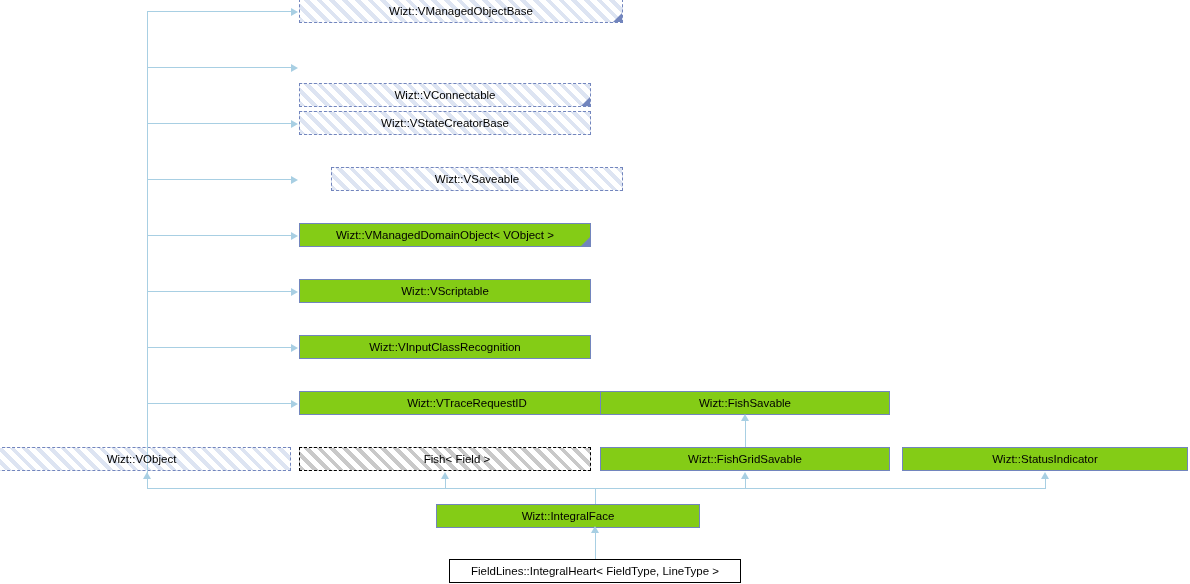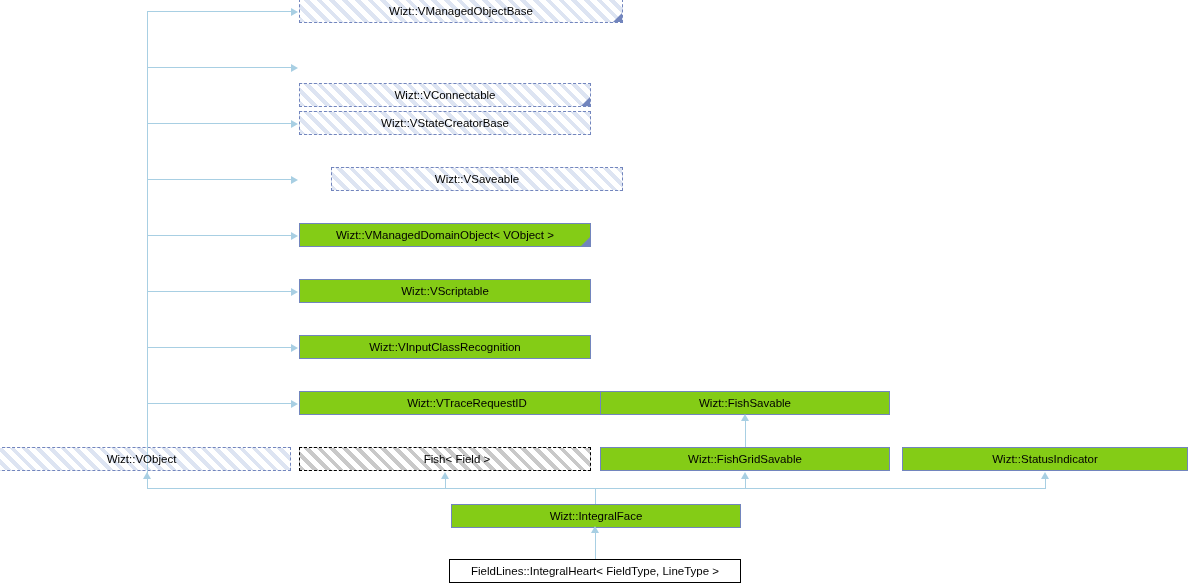--- a/index.html
+++ b/index.html
@@ -199,21 +199,21 @@
   </div>
 
   <div class="node n-solid" style="left:600px; top:447px; width:290px;">
     <span class="lbl">Wizt::FishGridSavable</span>
   </div>
 
   <div class="node n-solid" style="left:902px; top:447px; width:286px;">
     <span class="lbl">Wizt::StatusIndicator</span>
   </div>
 
-  <div class="node n-solid" style="left:451px; top:504px; width:290px;">
+  <div class="node n-solid" style="left:436px; top:504px; width:264px;">
     <span class="lbl">Wizt::IntegralFace</span>
   </div>
 
   <div class="node n-black" style="left:449px; top:559px; width:292px;">
     <span class="lbl">FieldLines::IntegralHeart&lt; FieldType, LineType &gt;</span>
   </div>
 
 </div>
 
 </body></html>

